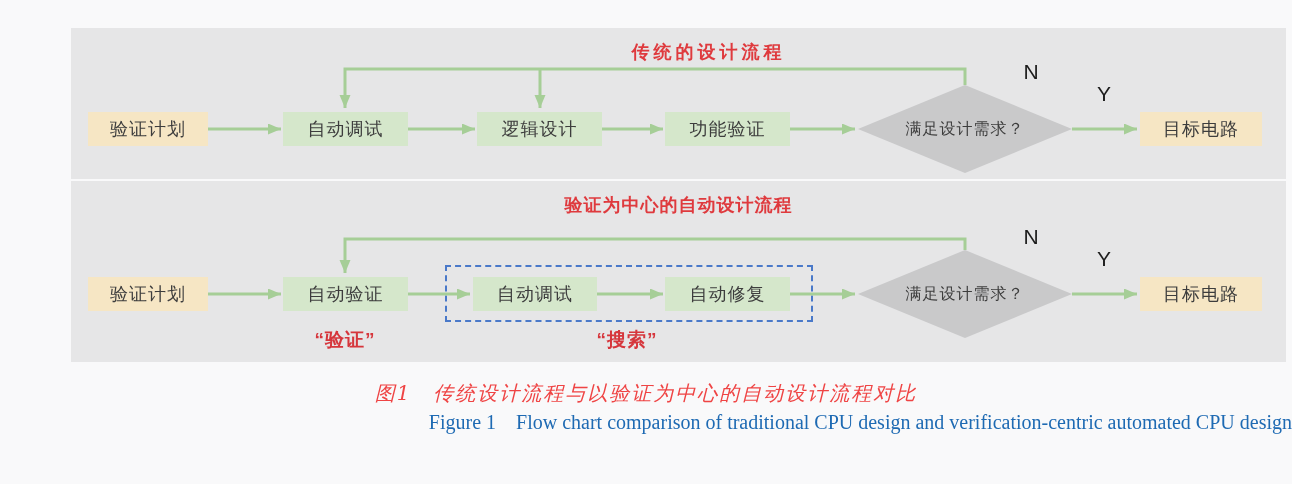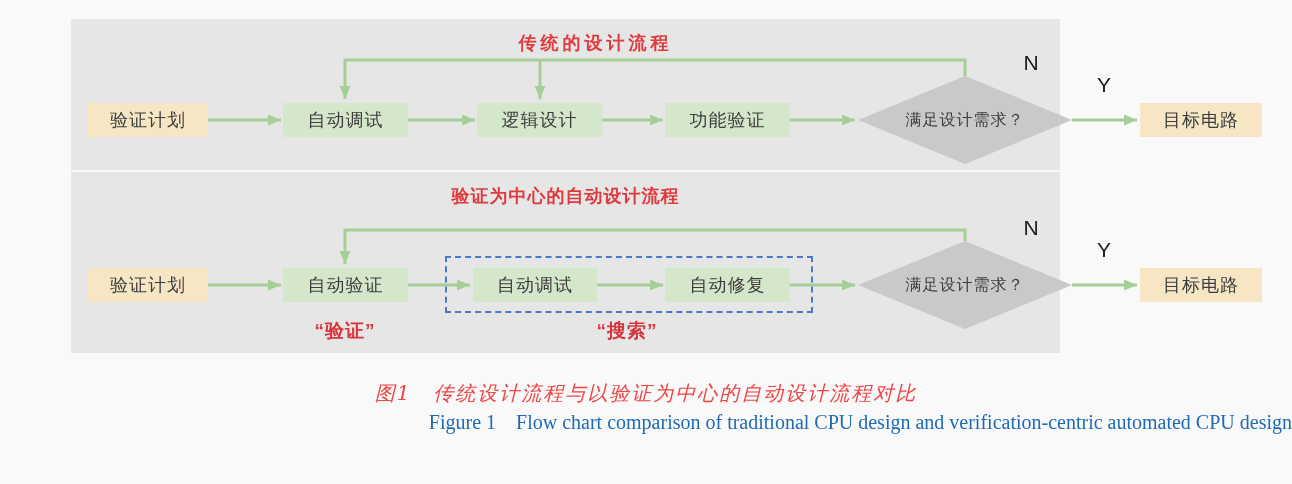--- a/index.html
+++ b/index.html
@@ -1,18 +1,18 @@
 <!DOCTYPE html>
 <html><head>
 <meta charset="utf-8">
 <style>
   html,body{margin:0;padding:0;}
   body{background:#f9f9fa;font-family:"Liberation Sans",sans-serif;}
   .stage{position:relative;width:1292px;height:484px;background:#f9f9fa;overflow:hidden;}
-  .panel{position:absolute;left:71px;width:989px;background:#e6e6e7;}
+  .panel{position:absolute;left:71px;width:1215px;background:#e6e6e7;margin-top:9px;}
   .panel-1{top:19px;height:151px;}
   .panel-2{top:172px;height:181px;}
   .flow-title{position:absolute;left:30px;top:12px;width:100%;text-align:center;
     color:#df3a3e;font-weight:bold;font-size:18px;letter-spacing:4px;}
   .panel-2 .flow-title{left:0;letter-spacing:1px;}
   .arrows{position:absolute;left:0;top:0;pointer-events:none;}
   .node{position:absolute;height:34px;display:flex;align-items:center;justify-content:center;
     font-size:18px;color:#3d3d3d;letter-spacing:1px;}
   .tan{background:#f6e6c4;}
   .green{background:#d5e7cb;}

